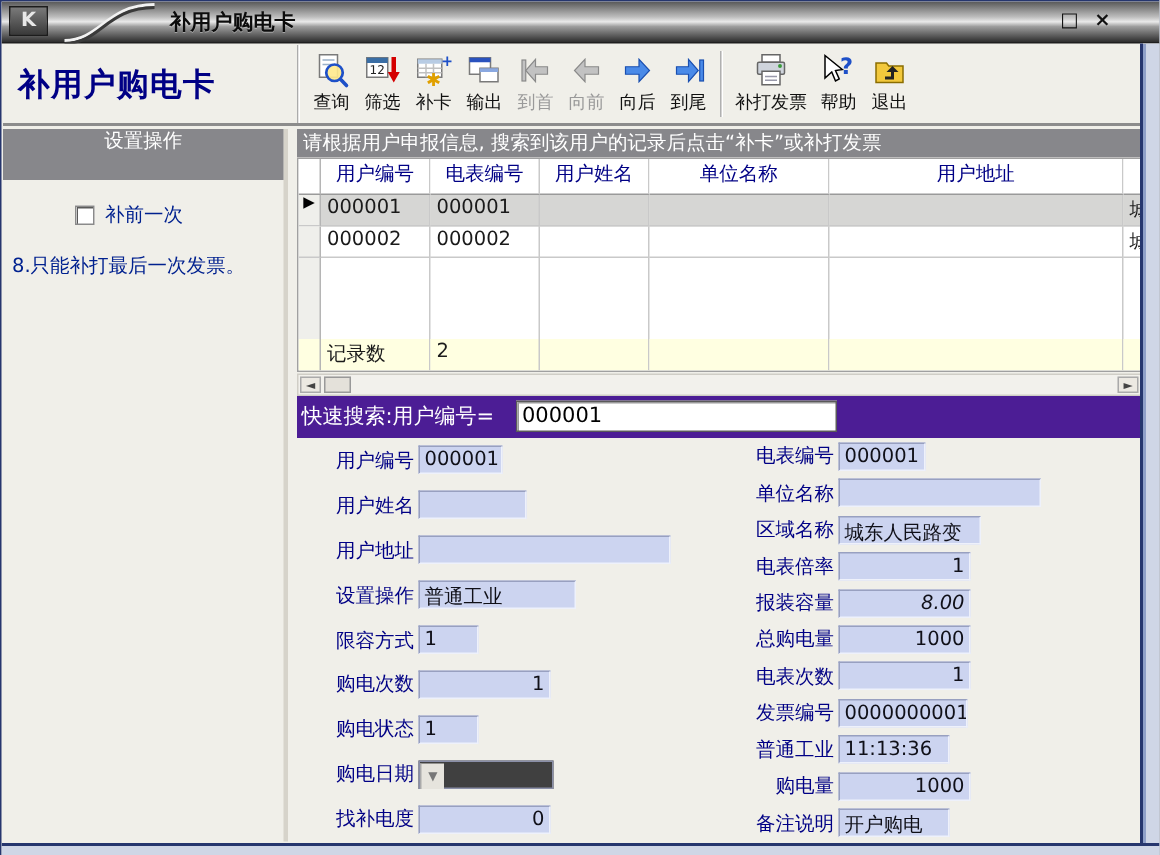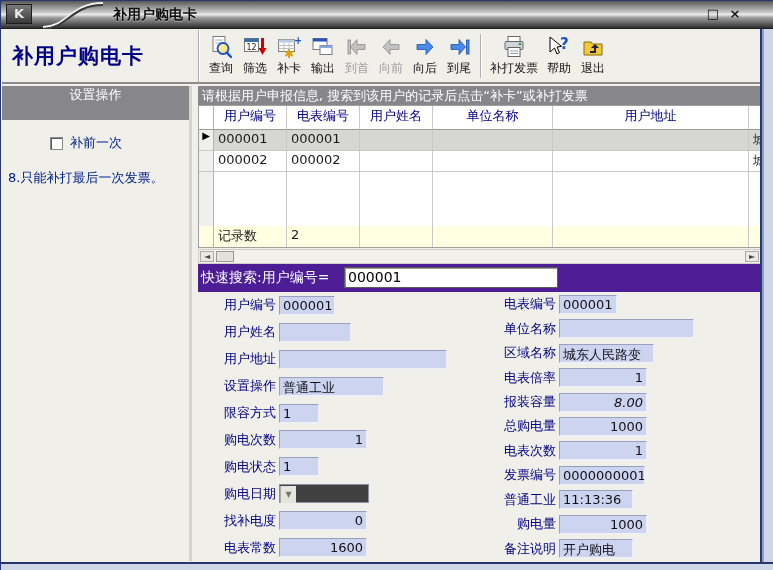--- a/index.html
+++ b/index.html
@@ -319,24 +319,20 @@
             <span class="f-lbl">购电日期</span>
             <div class="f-drop">
               <span class="dv" style="width: 88px;">2013-05-25</span>
               <span class="db">▼</span>
             </div>
           </div>
           <div class="f-row">
             <span class="f-lbl">找补电度</span>
             <div class="f-val right" style="width: 88px;">0</div>
           </div>
-          <div class="f-row">
-            <span class="f-lbl">电表常数</span>
-            <div class="f-val right" style="width: 88px;">1600</div>
-          </div>
         </div>
       <div class="f-col right" id="form-right">
           <div class="f-row">
             <span class="f-lbl">电表编号</span>
             <div class="f-val" style="width: 58px;">000001</div>
           </div>
           <div class="f-row">
             <span class="f-lbl">单位名称</span>
             <div class="f-val" style="width: 135px;"></div>
           </div>

